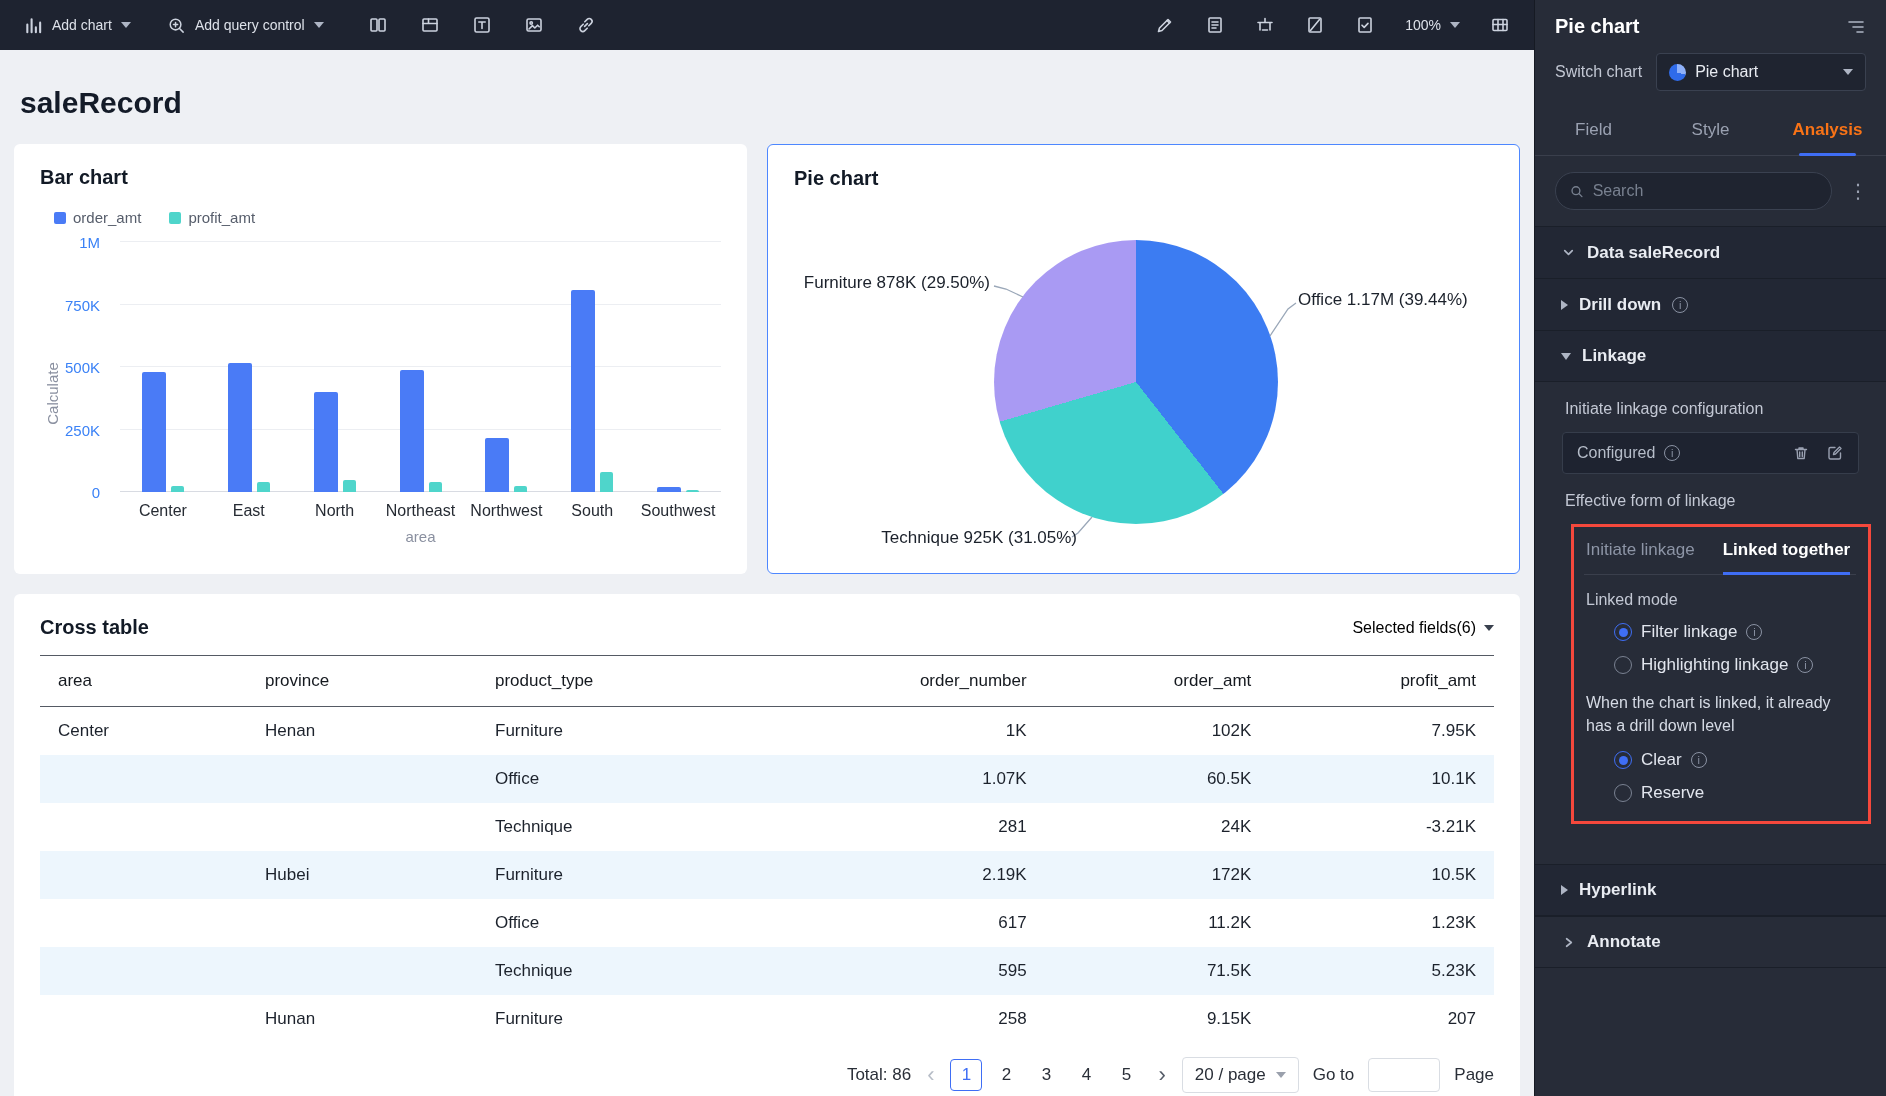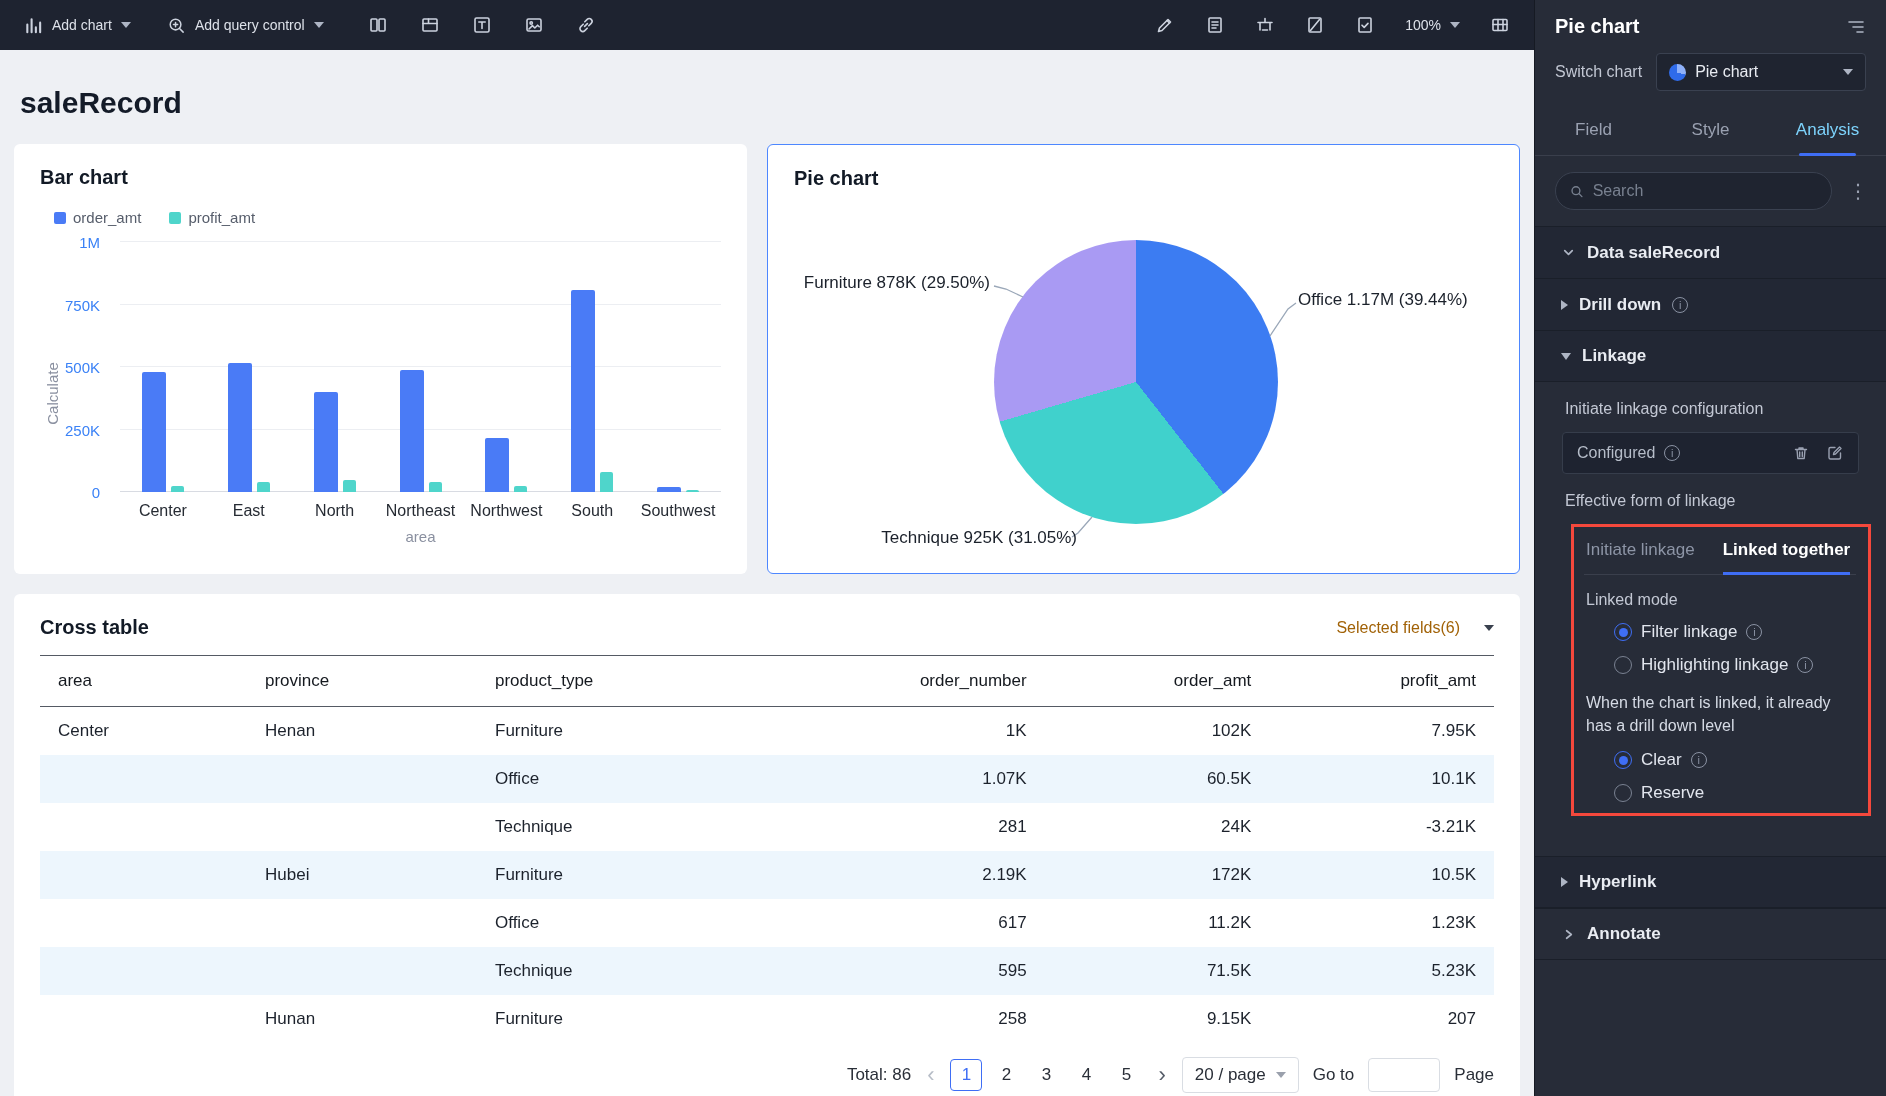--- a/index.html
+++ b/index.html
@@ -56,21 +56,21 @@
 .pie-lines{position:absolute;left:0;top:0;width:100%;height:100%;pointer-events:none}
 .pie-lines polyline{fill:none;stroke:#9aa7b8;stroke-width:1.3}
 .pie-label{position:absolute;font-size:17px;color:#1b212b;white-space:nowrap}
 .l-furniture{left:25px;top:128px;width:197px;text-align:right}
 .l-office{left:530px;top:145px}
 .l-technique{left:95px;top:383px;width:214px;text-align:right}
 
 
 .table-card{margin-top:20px;padding:22px 26px 16px;height:614px}
 .table-head-row{display:flex;align-items:center;justify-content:space-between}
-.selected-fields{display:flex;align-items:center;gap:24px;font-size:16px;color:#a16207;cursor:pointer}
+.selected-fields{display:flex;align-items:center;gap:8px;font-size:16px;color:#000000;cursor:pointer}
 .thead,.trow{display:grid;grid-template-columns:215px 230px 335px 1fr 1fr 1fr;align-items:center}
 .thead{margin-top:16px;height:52px;border-top:1px solid #555a64;border-bottom:1px solid #555a64;font-size:17px;color:#15191f}
 .trow{height:48px;font-size:17px;color:#1c222c}
 .trow.alt{background:#edf6fd}
 .tcell{padding:0 10px;overflow:hidden;white-space:nowrap}
 .tcell.c0{padding-left:18px}
 .tcell.c3,.tcell.c4,.tcell.c5{text-align:right;padding-right:18px}
 .pagination{display:flex;align-items:center;justify-content:flex-end;gap:14px;margin-top:14px;font-size:17px;color:#2a2f38}
 .pg-arrow{font-size:22px;line-height:1;color:#b7bdc7;cursor:pointer;padding:0 2px}
 .pg-arrow.dark{color:#555c68}
@@ -83,40 +83,40 @@
 
 .sidebar{width:352px;height:100%;background:#272c38;border-left:1px solid #161a23;display:flex;flex-direction:column;color:#c9cedb;overflow:hidden}
 .sb-header{display:flex;align-items:center;justify-content:space-between;padding:15px 20px 11px;color:#fff;font-size:20px;font-weight:bold}
 .sb-header .icon svg{stroke:#aeb5c4}
 .switch-row{display:flex;align-items:center;gap:14px;padding:4px 20px 16px;font-size:16px;color:#c2c7d3}
 .chart-select{flex:1;height:38px;background:#1f2430;border:1px solid #3a4150;border-radius:4px;display:flex;align-items:center;gap:9px;padding:0 12px;color:#e8ebf1;font-size:16px;cursor:pointer}
 .pie-glyph{width:17px;height:17px;border-radius:50%;background:conic-gradient(#8fb1f9 0 105deg,#2f6bea 105deg 360deg);flex-shrink:0}
 .chart-select .caret{margin-left:auto}
 .tabs{display:flex;border-bottom:1px solid #3a3f4c}
 .tab{flex:1;text-align:center;padding:13px 0 15px;font-size:17px;color:#9aa1b1;position:relative;cursor:pointer}
-.tab.active{color:#7dd3fc;font-weight:normal}
+.tab.active{color:#f97316;font-weight:bold}
 .tab.active::after{content:"";position:absolute;left:26%;right:26%;bottom:-1px;height:3px;background:#3f6ef5;border-radius:2px}
 .search-row{display:flex;align-items:center;padding:16px 14px 16px 20px;gap:12px}
 .search-box{flex:1;height:38px;background:#1f2430;border:1px solid #3a4150;border-radius:19px;display:flex;align-items:center;gap:9px;padding:0 14px}
 .search-box svg{stroke:#78808f;fill:none;stroke-width:1.6;stroke-linecap:round}
 .search-box input{background:transparent;border:none;outline:none;color:#dfe3ec;font-size:16px;width:100%;font-family:inherit}
 .search-box input::placeholder{color:#78808f}
 .dots{color:#9aa1b1;font-size:20px;cursor:pointer;padding:0 4px}
 .band{background:#222734;border-top:1px solid #1a1f29}
 .section-row{height:52px;display:flex;align-items:center;gap:11px;padding:0 20px 0 26px;font-size:17px;cursor:pointer}
 .section-title{font-weight:bold;color:#e9ecf2}
 .chev svg{display:block;stroke:#aeb5c4;fill:none;stroke-width:1.8;stroke-linecap:round;stroke-linejoin:round}
 .tri-right{width:0;height:0;border-left:7px solid #aeb5c4;border-top:5px solid transparent;border-bottom:5px solid transparent}
 .tri-down{width:0;height:0;border-top:7px solid #aeb5c4;border-left:5px solid transparent;border-right:5px solid transparent}
 .info{width:16px;height:16px;border:1px solid #8a92a3;border-radius:50%;font-size:11px;display:inline-flex;align-items:center;justify-content:center;color:#8a92a3;flex-shrink:0;font-style:normal}
 .muted-label{color:#c3c8d4;font-size:16px;margin:18px 27px 14px 30px}
 .configured-box{height:42px;background:#1e2330;border:1px solid #363d4b;border-radius:4px;display:flex;align-items:center;gap:9px;padding:0 14px;color:#b6bdc9;font-size:16px;margin:0 27px}
 .cfg-icons{margin-left:auto;display:flex;gap:16px;align-items:center}
 .cfg-icons svg{display:block;stroke:#9aa1b1;fill:none;stroke-width:1.4;stroke-linecap:round;stroke-linejoin:round;cursor:pointer}
-.red-box{margin:2px 15px 0 36px;border:3px solid #f5483c;padding:0 12px 10px 10px}
+.red-box{margin:2px 15px 0 36px;border:3px solid #f5483c;padding:0 12px 18px 10px}
 .ltabs{display:flex;gap:28px;border-bottom:1px solid #3a3f4c;padding:0 2px}
 .ltab{padding:13px 0 14px;font-size:17px;color:#8d95a6;position:relative;cursor:pointer}
 .ltab.active{color:#fff;font-weight:bold}
 .ltab.active::after{content:"";position:absolute;left:0;right:0;bottom:-1px;height:3px;background:#3f6ef5}
 .lk-label{color:#c3c8d4;font-size:16px;margin:16px 0 2px 2px}
 .radio-row{display:flex;align-items:center;gap:9px;margin:13px 0 0 30px;font-size:17px;color:#e2e6ee;cursor:pointer}
 .radio{width:18px;height:18px;border-radius:50%;border:1.5px solid #7a8292;position:relative;flex-shrink:0;background:transparent}
 .radio.checked{border-color:#3f6ef5}
 .radio.checked::after{content:"";position:absolute;inset:3.5px;border-radius:50%;background:#3f6ef5}
 .note{color:#d6dbe5;font-size:16px;line-height:1.45;margin:16px 0 0 2px}

